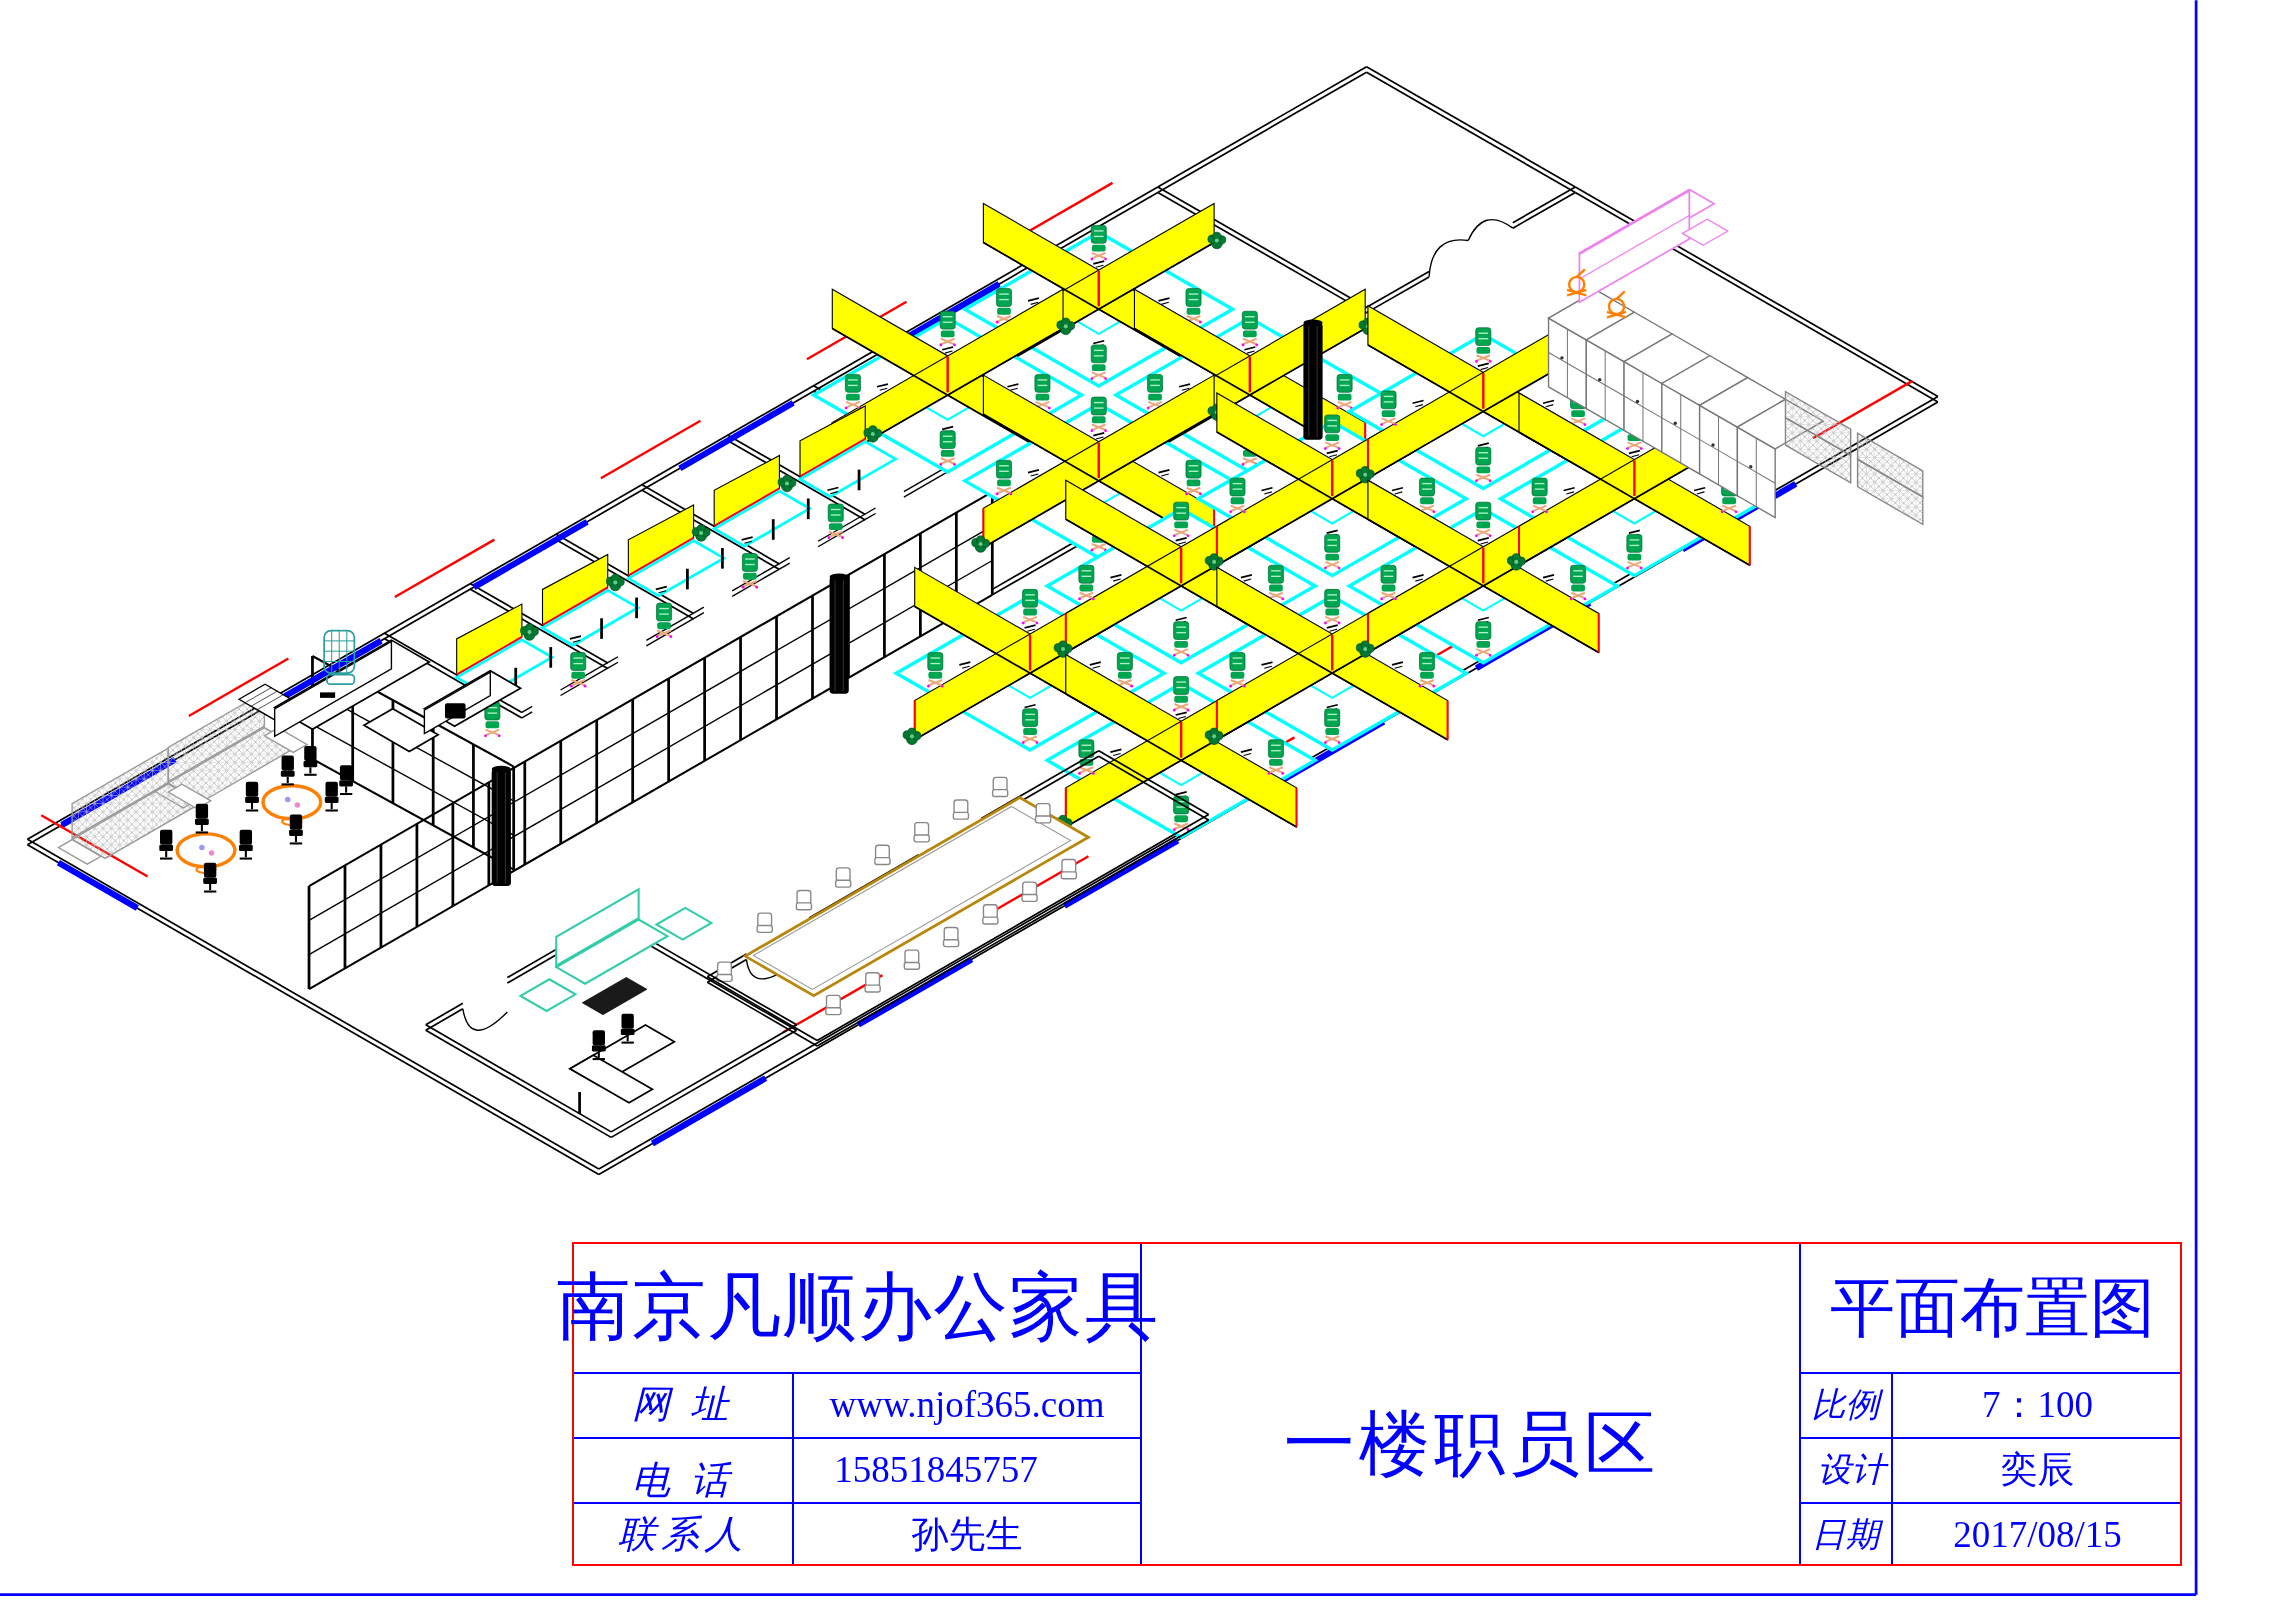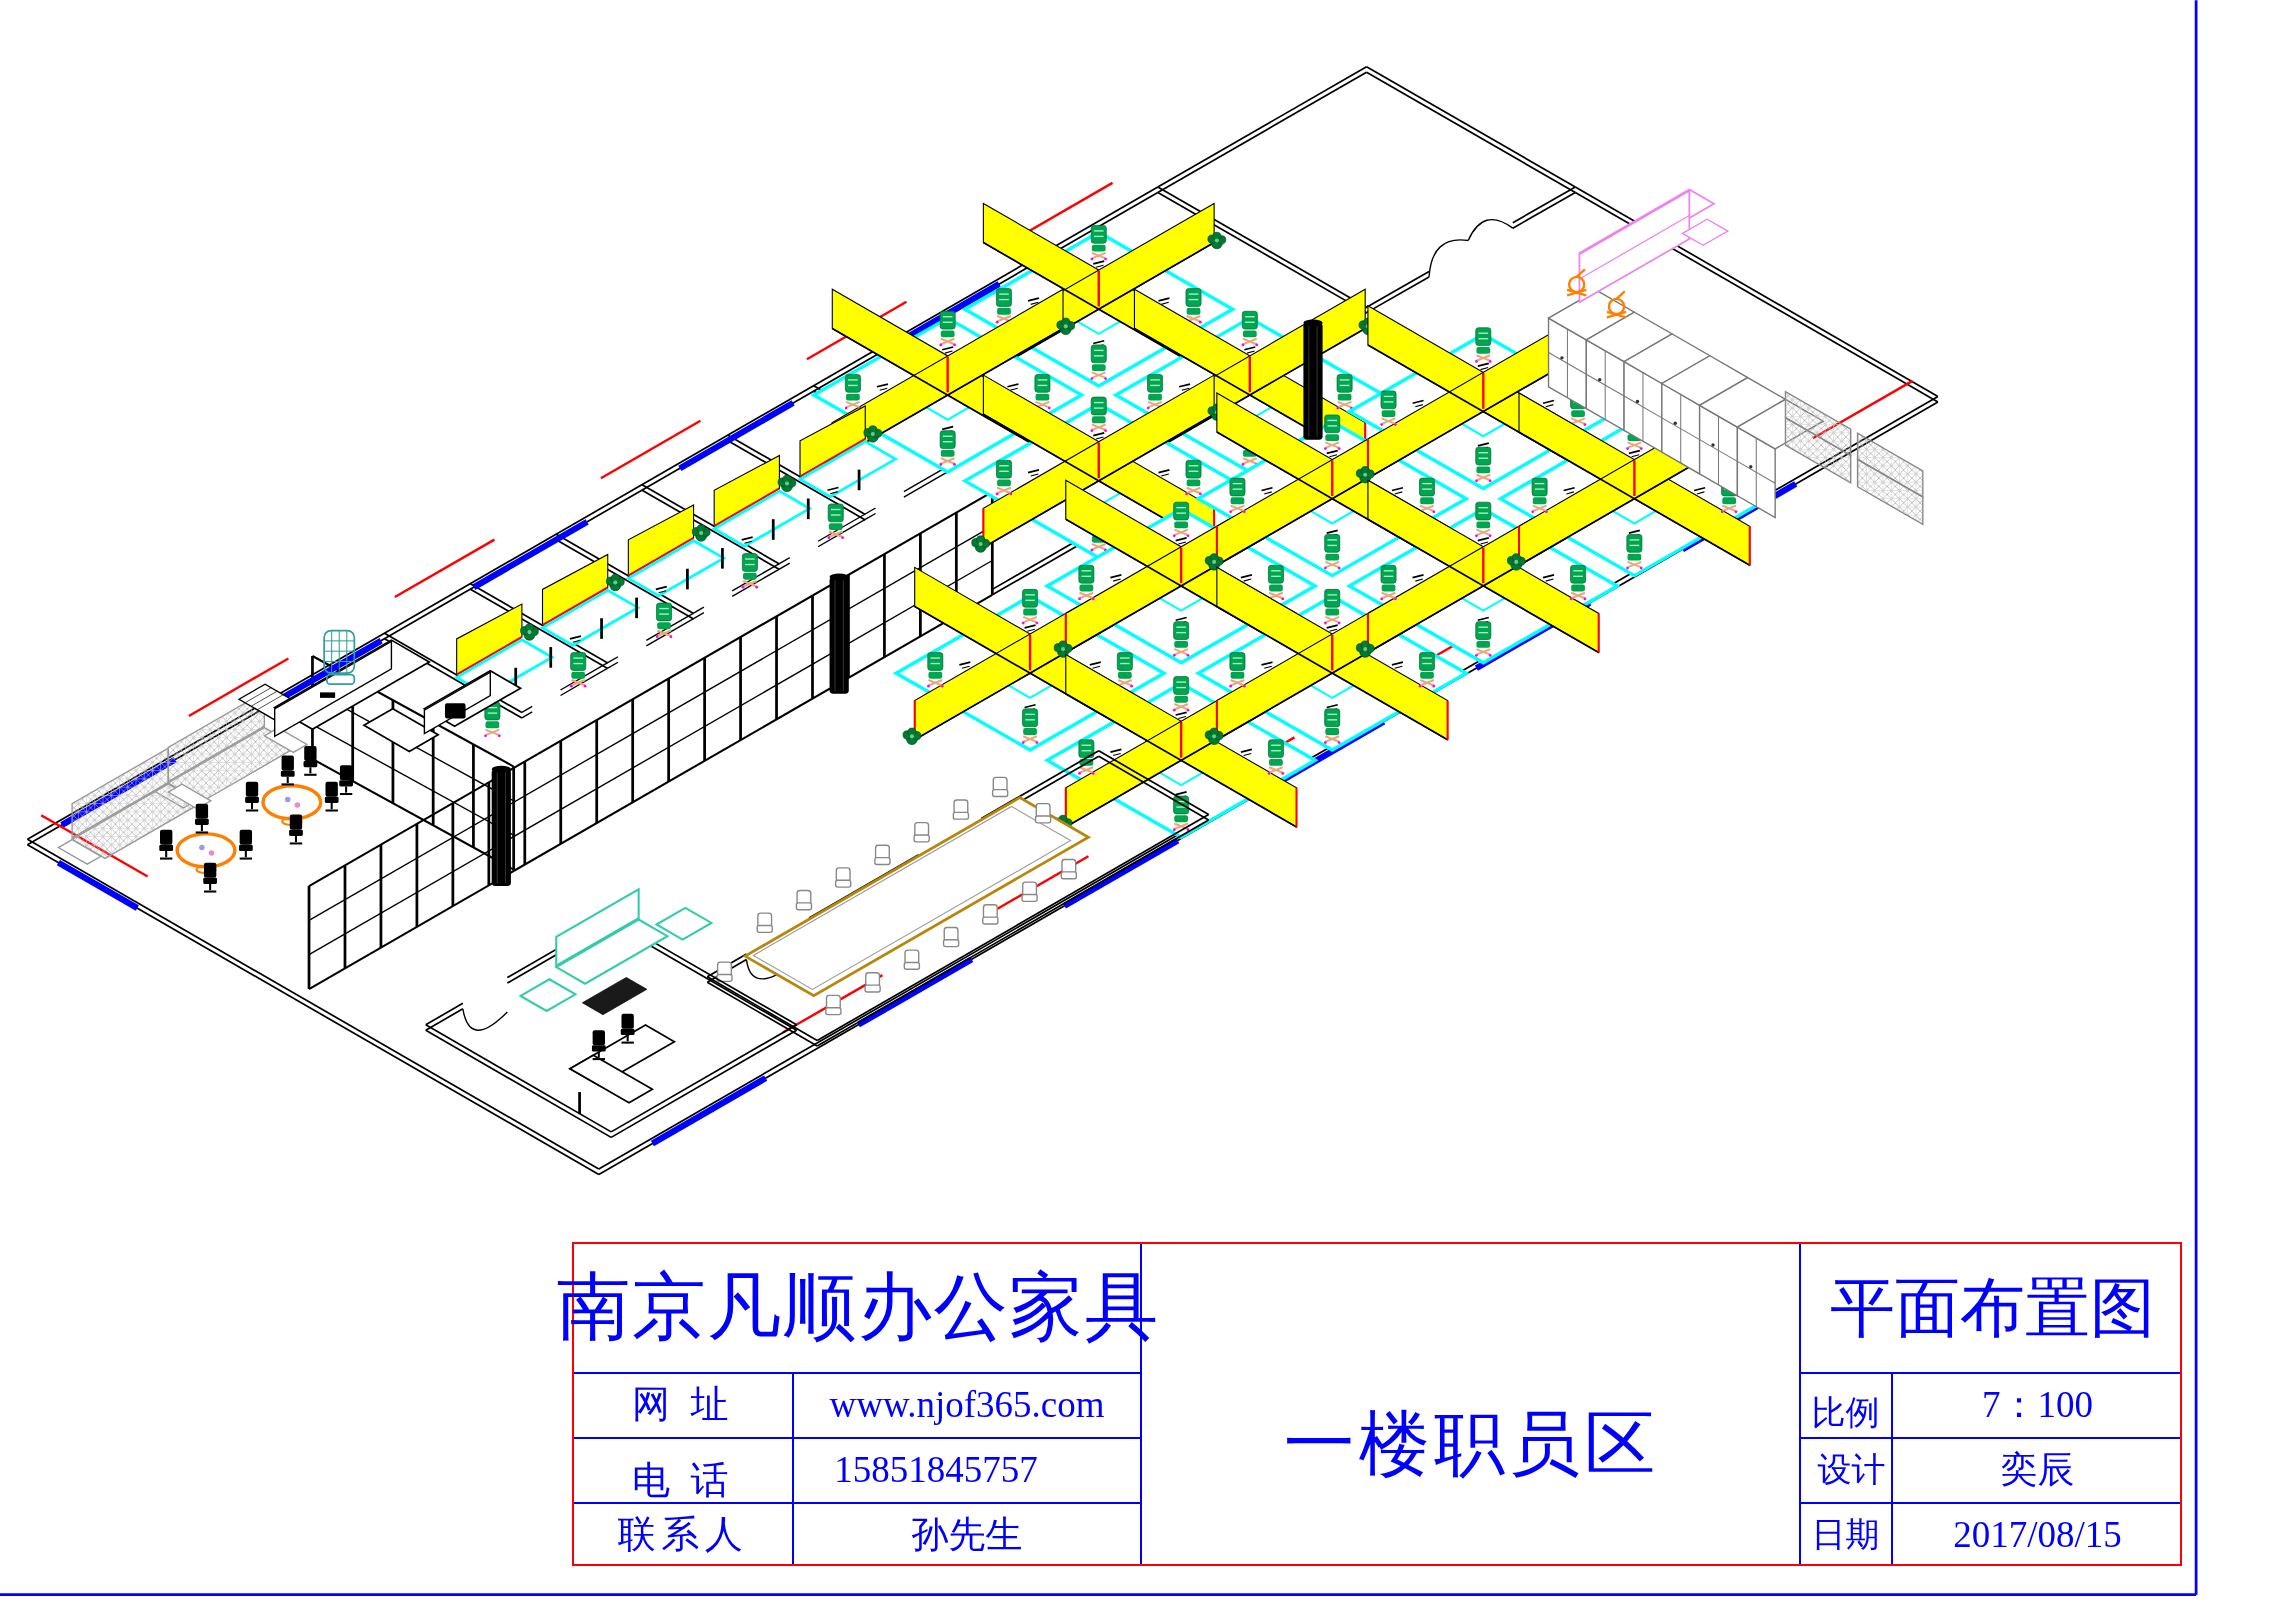--- a/index.html
+++ b/index.html
@@ -8,21 +8,21 @@
   svg{position:absolute;left:0;top:0;}
   
   .tb{position:absolute;left:572px;top:1242px;width:1610px;height:324px;
       border:2.7px solid #ff0000;box-sizing:border-box;color:#0000ff;padding-left:32px;}
   .tb .vline,.tb .hline{position:absolute;background:#0000ff;}
   .tb .vline{width:2.1px;top:0;bottom:0;}
   .tb .hline{height:2.1px;}
   .cell{position:absolute;display:flex;align-items:center;justify-content:center;
         color:#0000ff;white-space:nowrap;}
   .company{left:0;top:0;width:568px;height:128px;font-size:74px;letter-spacing:1.4px;}
-  .rowlab{font-size:38px;letter-spacing:5.5px;}
+  .rowlab{font-size:38px;letter-spacing:5.5px;font-style:italic;}
   .rowval{font-size:37px;}
   .centerName{left:568px;top:0;width:659px;height:100%;font-size:71px;letter-spacing:4.1px;margin-top:40px;}
   .sheetTitle{left:1227px;top:0;width:383px;height:128px;font-size:65px;}
   .mono{font-family:"Liberation Serif", serif;}
 </style>
 </head>
 <body>
 
 <div class="page">
 
@@ -1504,21 +1504,21 @@
     <div class="cell rowlab" style="left:0;top:208px;width:218px;height:56px">电  话</div>
     <div class="cell rowval mono" style="left:218px;top:193px;width:288px;height:65px">15851845757</div>
 
     <div class="cell rowlab" style="left:0;top:258px;width:218px;height:65px">联系人</div>
     <div class="cell rowval" style="left:218px;top:258px;width:350px;height:65px">孙先生</div>
 
     <div class="cell centerName">一楼职员区</div>
 
     <div class="cell sheetTitle">平面布置图</div>
 
-    <div class="cell rowlab" style="left:1227px;top:136px;width:89px;height:65px;font-size:34px;letter-spacing:0">比例</div>
+    <div class="cell rowlab" style="left:1227px;top:128px;width:89px;height:65px;font-size:34px;letter-spacing:0">比例</div>
     <div class="cell rowval" style="left:1317px;top:128px;width:293px;height:65px">7：100</div>
 
     <div class="cell rowlab" style="left:1227px;top:193px;width:101px;height:65px;font-size:34px;letter-spacing:0">设计</div>
     <div class="cell rowval" style="left:1317px;top:193px;width:293px;height:65px">奕辰</div>
 
     <div class="cell rowlab" style="left:1227px;top:258px;width:89px;height:65px;font-size:34px;letter-spacing:0">日期</div>
     <div class="cell rowval" style="left:1317px;top:258px;width:293px;height:65px">2017/08/15</div>
   </div>
 </div>
 

